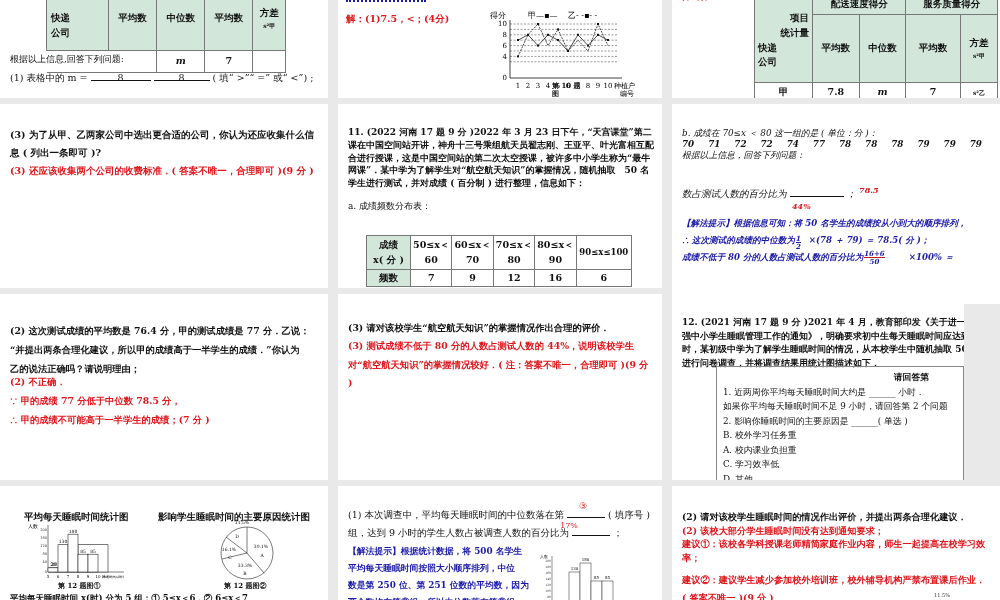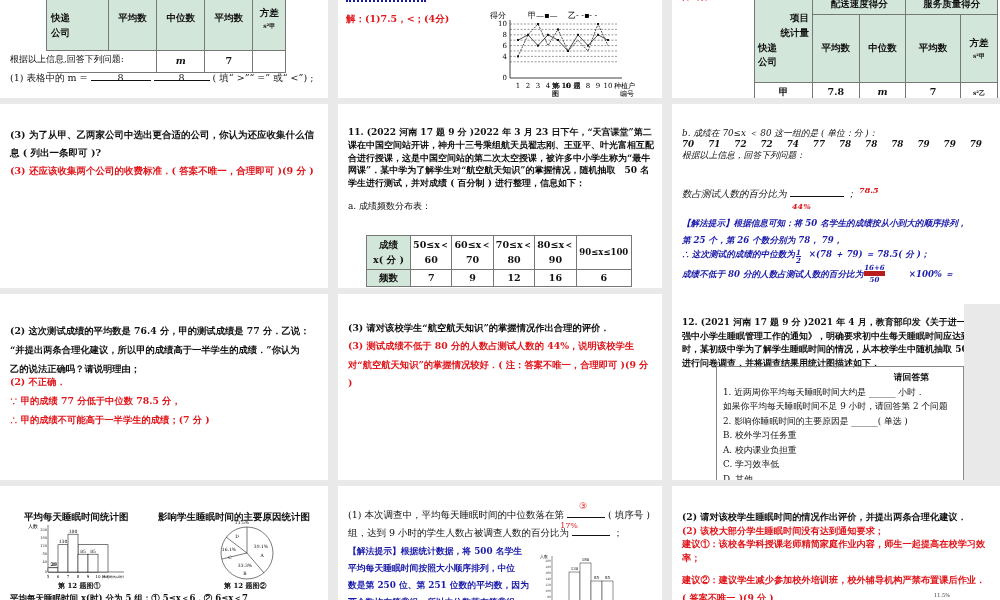--- a/index.html
+++ b/index.html
@@ -214,33 +214,32 @@
     <div class="abs" style="left:10px;top:45px;font-size:8.8px;">根据以上信息，回答下列问题：</div>
     <div class="abs" style="left:10px;top:80px;font-size:9.5px;">
       <span>数占测试人数的百分比为</span>
       <span class="blank" style="min-width:54px;"></span>
       <span>；</span>
       <span class="red bold" style="font-size:8px;vertical-align:super;">78.5</span>
     </div>
     <div class="abs red bold" style="left:112px;top:96px;font-size:8px;margin-left:8px;">44%</div>
     <div class="abs blue" style="left:10px;top:114px;width:314px;font-size:8.6px;line-height:1.25;">
       <div style="margin-bottom:6px;">【解法提示】根据信息可知：将 50 名学生的成绩按从小到大的顺序排列，</div>
-      <div style="margin-bottom:4px;">第 25 个，第 26 个数分别为 78， 79，</div>
       <div style="display:flex;align-items:flex-start;margin-bottom:0;">
         <span>∴ 这次测试的成绩的中位数为</span>
         <span style="display:inline-flex;flex-direction:column;align-items:center;font-size:7px;line-height:1;margin:0 8px 0 1px;">
           <span style="border-bottom:1px solid #1a1aa8;">1</span>
           <span>2</span>
         </span>
         <span>×(78 ＋ 79) ＝ 78.5( 分 )；</span>
       </div>
       <div style="display:flex;align-items:center;">
         <span>成绩不低于 80 分的人数占测试人数的百分比为</span>
         <span style="display:inline-flex;flex-direction:column;align-items:center;font-size:7px;line-height:1;margin:0 24px 0 1px;">
-          <span style="border-bottom:5px solid #b91c1c;">16+6</span>
+          <span style="border-bottom:1px solid #b91c1c;">16+6</span>
           <span>50</span>
         </span>
         <span>×100% ＝</span>
       </div>
     </div>
   </div>
 
   <div class="slide" style="left:0;top:294px;width:328px;height:186px;">
     <div class="abs bold" style="left:10px;top:27px;width:312px;font-size:9.3px;line-height:2.05;">
       <div>(2) 这次测试成绩的平均数是 76.4 分，甲的测试成绩是 77 分．乙说：</div>

